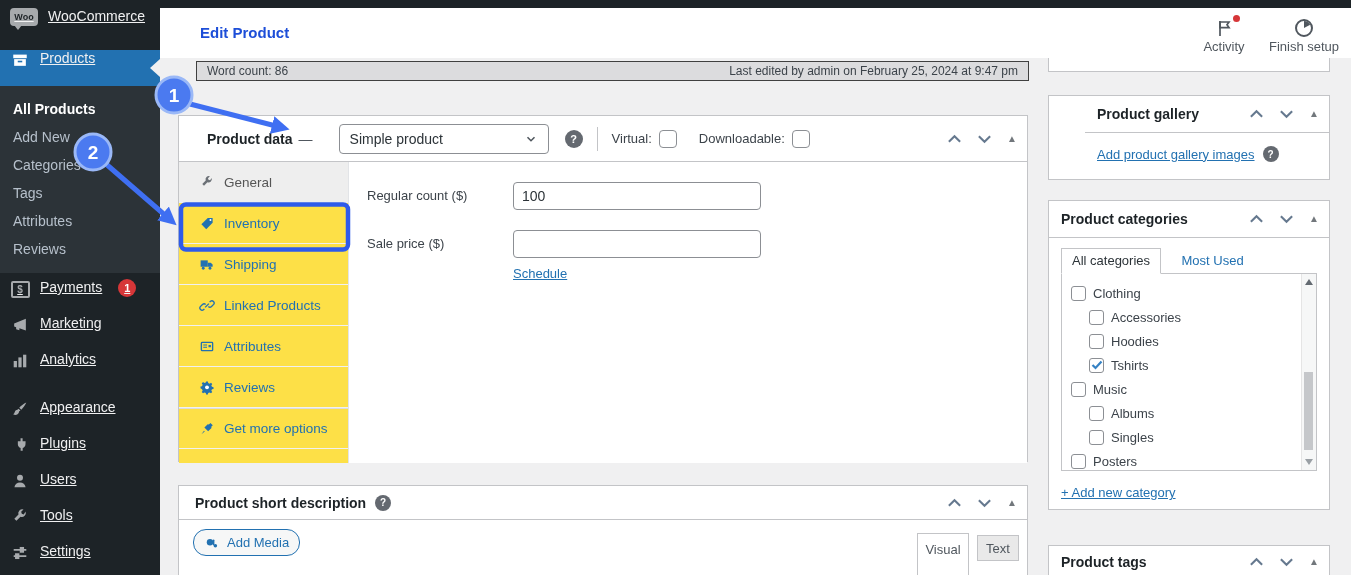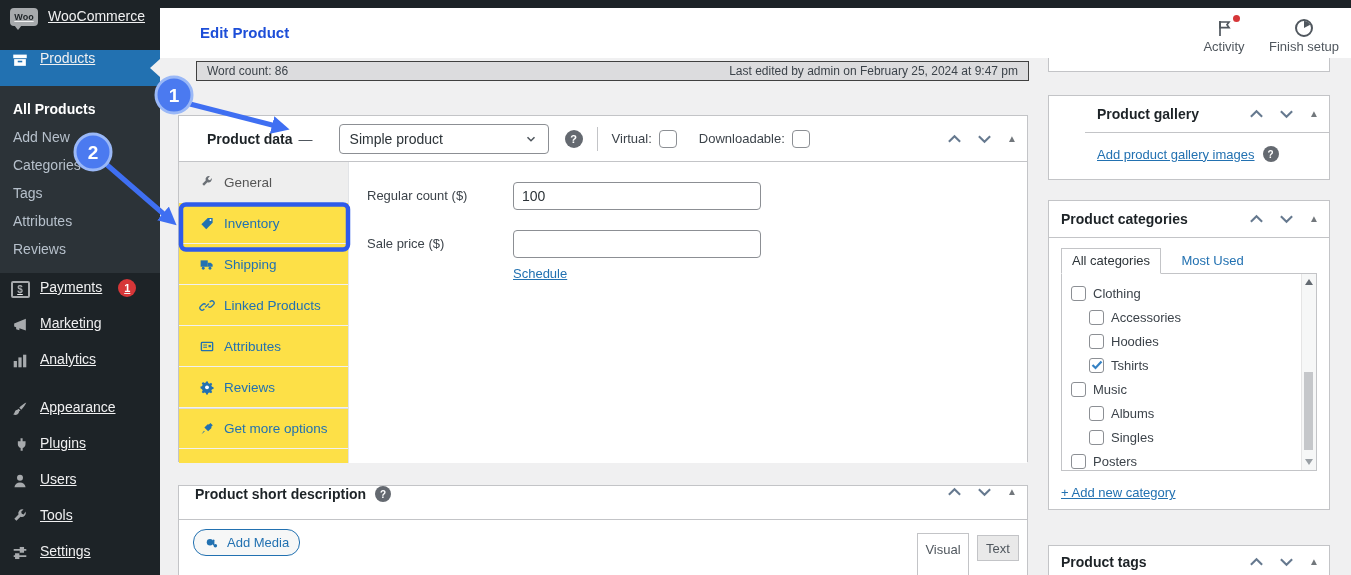--- a/index.html
+++ b/index.html
@@ -81,21 +81,21 @@
   .pd-tab.more{border-top:1px solid #dcdcde;}
   .pd-tab svg{flex:0 0 16px;}
   #pd-content{flex:1;position:relative;font-size:13px;color:#3c434a;background:#fff;}
   .fld-label{position:absolute;left:18px;}
   .fld-input{position:absolute;left:164px;width:248px;height:28px;box-sizing:border-box;border:1px solid #8c8f94;
              border-radius:4px;padding:0 8px;font-size:14px;color:#2c3338;font-family:"Liberation Sans",sans-serif;}
   .link{color:#2271b1;text-decoration:underline;cursor:pointer;}
 
   
   #shortdesc{left:178px;top:485px;width:850px;height:91px;}
-  #sd-header{height:33px;border-bottom:1px solid #c3c4c7;display:flex;padding-left:16px;position:relative;}
+  #sd-header{height:33px;border-bottom:1px solid #c3c4c7;display:flex;align-items:center;padding-left:16px;position:relative;}
   #sd-body{position:relative;height:57px;}
   #add-media{position:absolute;left:14px;top:9px;height:27px;box-sizing:border-box;border:1px solid #2271b1;border-radius:13px;
              background:#f6f7f7;color:#2271b1;font-size:13px;display:flex;align-items:center;gap:7px;padding:0 10px;cursor:pointer;}
   .ed-tab{position:absolute;box-sizing:border-box;font-size:13px;color:#50575e;display:flex;align-items:center;
           justify-content:center;cursor:pointer;}
   #tab-visual{left:738px;top:13px;width:52px;height:46px;background:#fff;border:1px solid #c3c4c7;border-bottom:none;z-index:2;}
   #tab-text{left:798px;top:15px;width:42px;height:26px;background:#e9e9e9;border:1px solid #c3c4c7;}
 
   
   #gallery{left:1048px;top:95px;width:282px;height:85px;padding-left:36px;}

